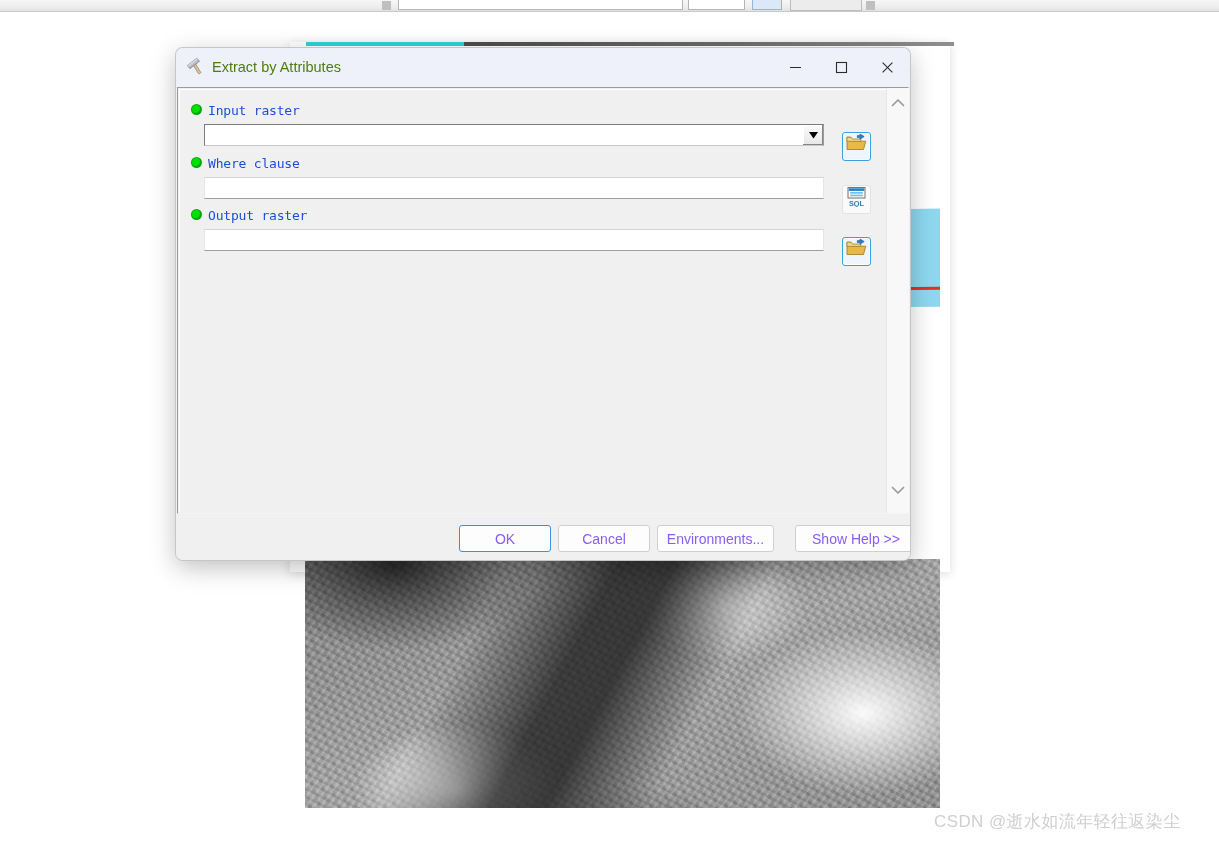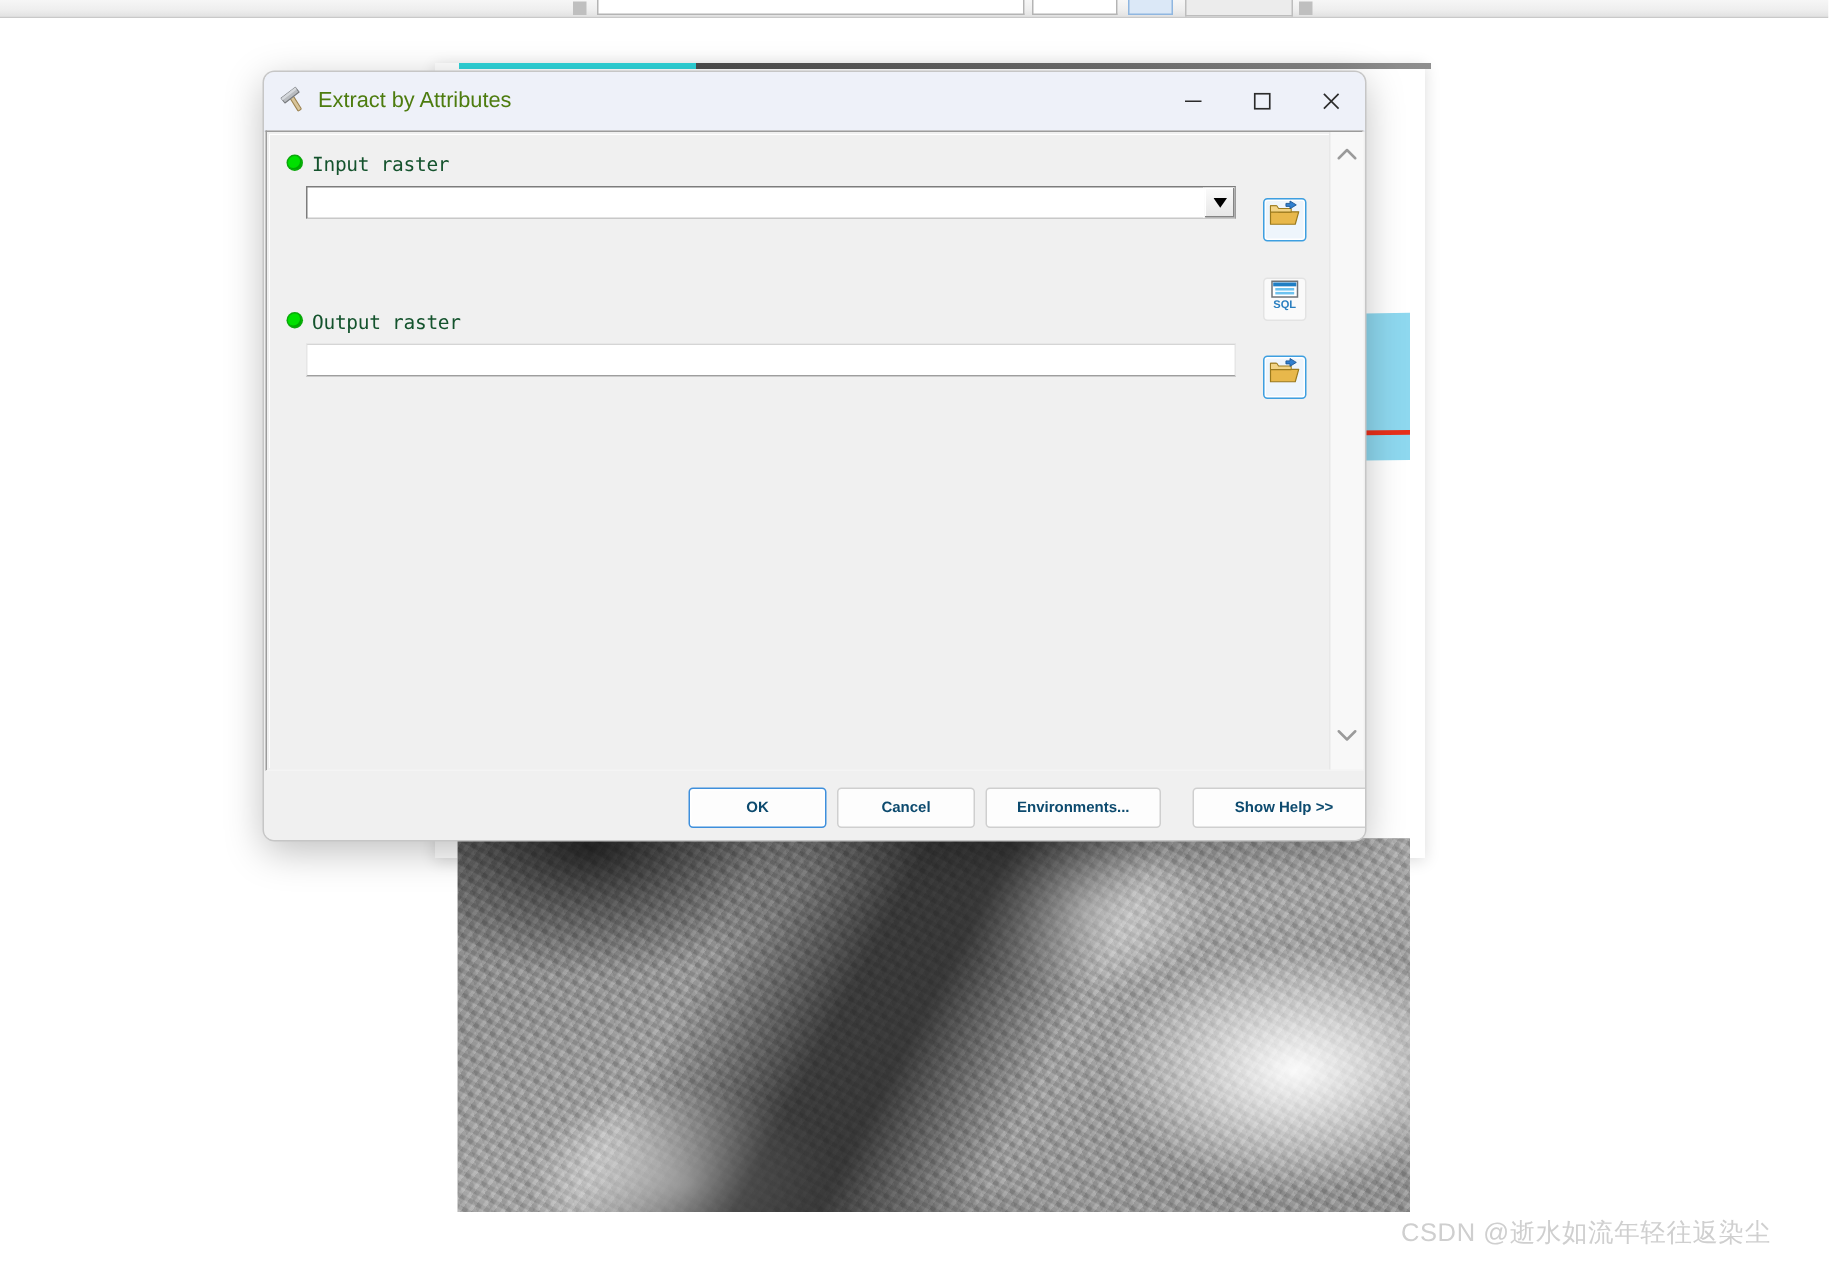--- a/index.html
+++ b/index.html
@@ -199,21 +199,21 @@
     left: 1px; top: 1px;
     width: 707px; height: 423px;
     background: #f0f0f0;
     box-shadow: inset 1px 1px 0 #ffffff;
   }
 
   .field-block { position: absolute; left: 13px; width: 660px; }
   .field-label {
     font-family: "DejaVu Sans Mono", "Liberation Mono", monospace;
     font-size: 13px;
-    color: #14532d;
+    color: #1d4ed8;
     white-space: nowrap;
     letter-spacing: -0.2px;
   }
   .req-dot {
     display: inline-block;
     width: 9px; height: 9px;
     border-radius: 50%;
     background: #00e000;
     box-shadow: inset -1px -1px 0 rgba(0,0,0,0.25), 0 0 0 1px #0aa80a;
     margin-right: 7px;
@@ -324,28 +324,27 @@
     background: #f0f0f0;
   }
   .dlg-btn {
     position: absolute;
     top: 10px;
     height: 25px;
     background: #fdfdfd;
     border: 1px solid #cfcfcf;
     border-radius: 3px;
     font-family: "Liberation Sans", sans-serif;
-    font-size: 10px;
-    color: #0c4a6e;
+    font-size: 14px;
+    color: #8b5cf6;
     display: flex;
     align-items: center;
     justify-content: center;
     cursor: default;
     white-space: nowrap;
-    font-weight: bold;
   }
   #btn-ok      { left: 283px; width: 90px; border-color: #3e8fdc; box-shadow: inset 0 0 0 1px #ffffff; }
   #btn-cancel  { left: 382px; width: 90px; }
   #btn-env     { left: 481px; width: 115px; }
   #btn-help    { left: 619px; width: 120px; }
 </style>
 </head>
 <body>
 
 <div id="desktop">
@@ -422,20 +421,30 @@
             <input class="combo-input" type="text" placeholder="" style="">
             <div class="combo-arrow">
               <svg width="9" height="7" viewBox="0 0 9 7">
                 <polygon points="0,0 9,0 4.5,6.5" fill="#000000"></polygon>
               </svg>
             </div>
           </div>
         </div>
       </div>
 
+      <div class="field-block" style="top:67px;">
+        <div class="field-label">
+          <span class="req-dot"></span><span>Where clause</span>
+        </div>
+        <div class="row">
+          <div class="textbox">
+            <input type="text" placeholder="" style="">
+          </div>
+        </div>
+      </div>
 
       <div class="field-block" style="top:119px;">
         <div class="field-label">
           <span class="req-dot"></span><span>Output raster</span>
         </div>
         <div class="row">
           <div class="textbox">
             <input type="text" placeholder="" style="">
           </div>
         </div>

